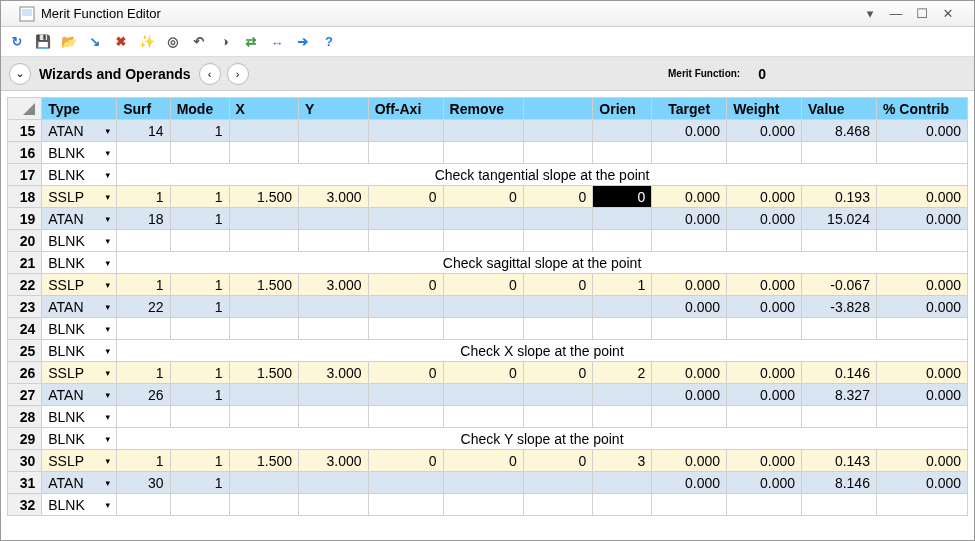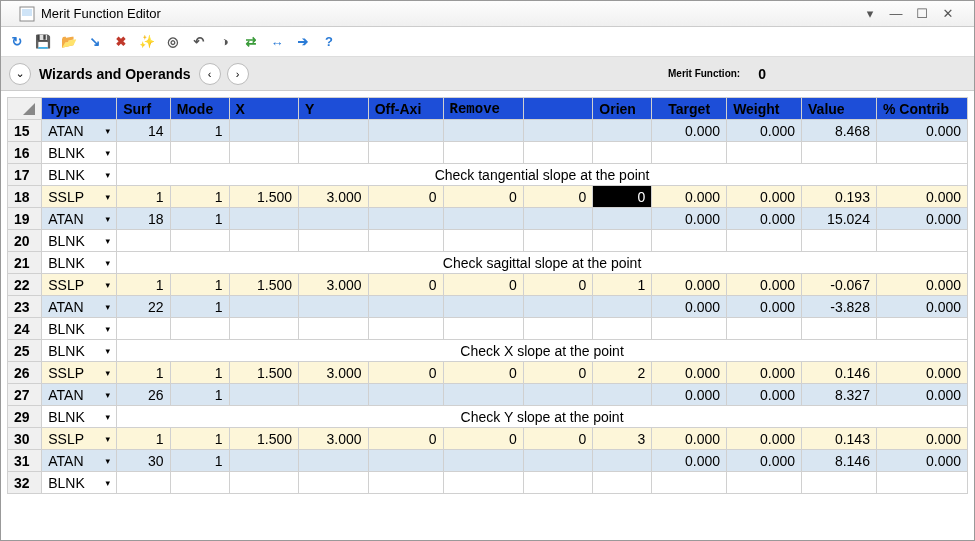--- a/index.html
+++ b/index.html
@@ -15,24 +15,24 @@
 .wizardbar { height: 34px; background: #e8e8e8; border-bottom: 1px solid #ccc; display: flex; align-items: center; padding: 0 8px; gap: 8px; }
 .wizardbar .chev { width: 22px; height: 22px; border: 1px solid #bbb; border-radius: 50%; background: #fff; display: flex; align-items: center; justify-content: center; font-size: 11px; cursor: pointer; }
 .wizardbar .wiz-label { font-weight: 600; font-size: 14px; flex: 0 0 auto; }
 .wizardbar .nav-btns { display: flex; gap: 6px; }
 .wizardbar .spacer { flex: 1; }
 .wizardbar .mf-label { font-weight: 600; font-size: 10px; margin-right: 10px; }
 .wizardbar .mf-val { font-weight: 600; font-size: 14px; margin-right: 200px; }
 .table-wrap { flex: 1; overflow: auto; position: relative; padding: 6px 6px 0 6px; }
 table { border-collapse: collapse; width: 100%; table-layout: fixed; }
 th, td { border: 1px solid #d0d0d0; height: 22px; padding: 0 6px; white-space: nowrap; overflow: hidden; text-overflow: clip; }
-th { background: #1d4ed8; font-weight: 700; font-size: 14px; text-align: left; }
+th { background: #7dd3fc; font-weight: 700; font-size: 14px; text-align: left; }
 td { font-size: 14px; }
 th.num, td.num { text-align: right; }
-.rownum { background: #f0f0f0; font-weight: 700; text-align: left; width: 30px; }
+.rownum { background: #f0f0f0; font-weight: 700; text-align: right; width: 30px; }
 .corner { background: #f0f0f0; width: 30px; }
 .type-cell { display: flex; align-items: center; justify-content: space-between; }
 .type-cell .caret { font-size: 9px; margin-left: 2px; }
 tr.row-yellow td.data { background: #fdf6d9; }
 tr.row-blue td.data { background: #d9e6f2; }
 tr.row-white td.data { background: #fff; }
 td.sel { background: #000 !important; color: #fff; text-align: right; }
 .comment-cell { text-align: center; margin-left: 30px; }
 .corner-tri { width:0; height:0; border-left: 12px solid transparent; border-bottom: 12px solid #888; margin-left: auto; }
 </style>
@@ -107,21 +107,21 @@
           <tr id="header-row">
             <th class="corner">
               <div class="corner-tri"></div>
             </th>
             <th class="">Type</th>
             <th class="" style="text-align: left;">Surf</th>
             <th class="" style="text-align: left;">Mode</th>
             <th class="" style="text-align: left;">X</th>
             <th class="" style="text-align: left;">Y</th>
             <th class="" style="text-align: left;">Off-Axi</th>
-            <th class="" style="text-align: left; font-family: Liberation Mono, monospace;">Remove</th>
+            <th class="" style="text-align: left;">Remove</th>
             <th class="" style="text-align: left;"></th>
             <th class="" style="text-align: left;">Orien</th>
             <th class="" style="text-align: center;">Target</th>
             <th class="" style="text-align: left;">Weight</th>
             <th class="" style="text-align: left;">Value</th>
             <th class="" style="text-align: left;">% Contrib</th>
           </tr>
         </thead>
       <tbody id="tbody">
           <tr class="row-blue">
@@ -358,20 +358,41 @@
             <td class="data num"></td>
             <td class="data num"></td>
             <td class="data num"></td>
             <td class="data num"></td>
             <td class="data num">0.000</td>
             <td class="data num">0.000</td>
             <td class="data num">8.327</td>
             <td class="data num">0.000</td>
           </tr>
           <tr class="row-white">
+            <td class="rownum">28</td>
+            <td class="data">
+              <div class="type-cell">
+                <span>BLNK</span>
+                <span class="caret">▾</span>
+              </div>
+            </td>
+            <td class="data num"></td>
+            <td class="data num"></td>
+            <td class="data num"></td>
+            <td class="data num"></td>
+            <td class="data num"></td>
+            <td class="data num"></td>
+            <td class="data num"></td>
+            <td class="data num"></td>
+            <td class="data num"></td>
+            <td class="data num"></td>
+            <td class="data num"></td>
+            <td class="data num"></td>
+          </tr>
+          <tr class="row-white">
             <td class="rownum">29</td>
             <td class="data">
               <div class="type-cell">
                 <span>BLNK</span>
                 <span class="caret">▾</span>
               </div>
             </td>
             <td class="data comment-cell" colspan="12">Check Y slope at the point</td>
           </tr>
           <tr class="row-yellow">

